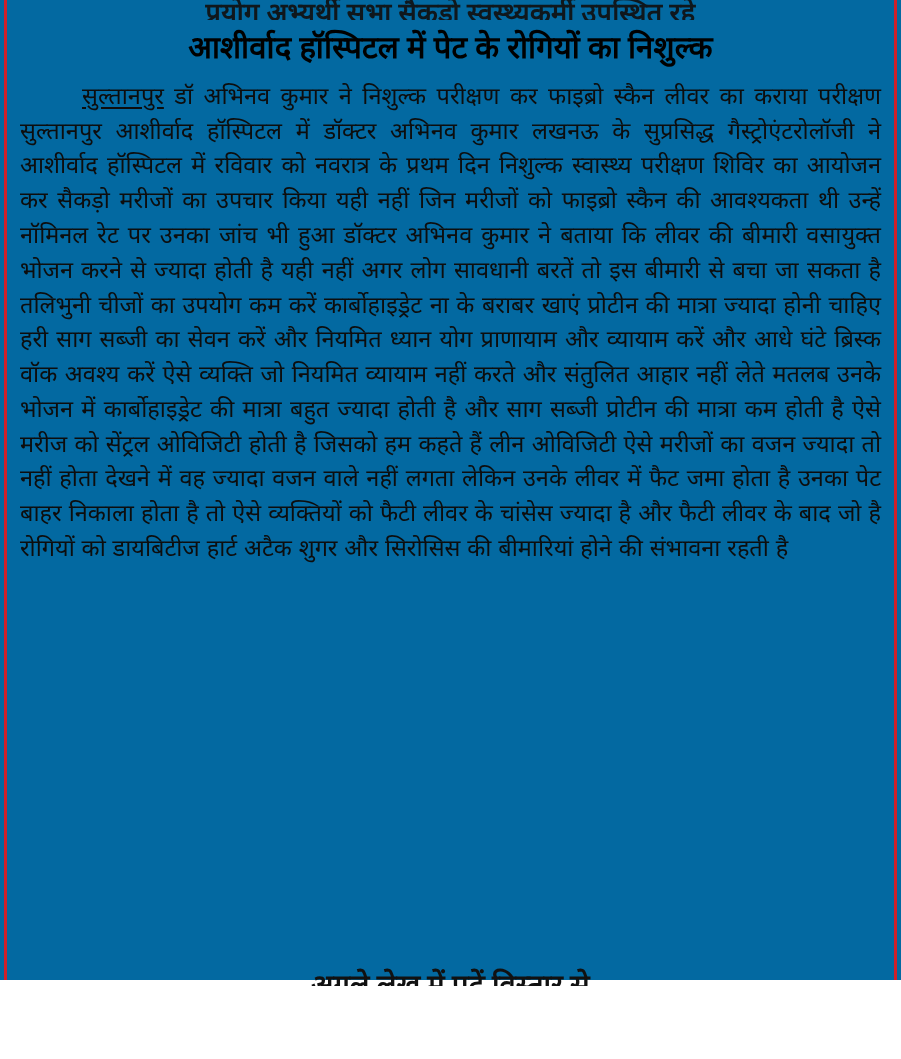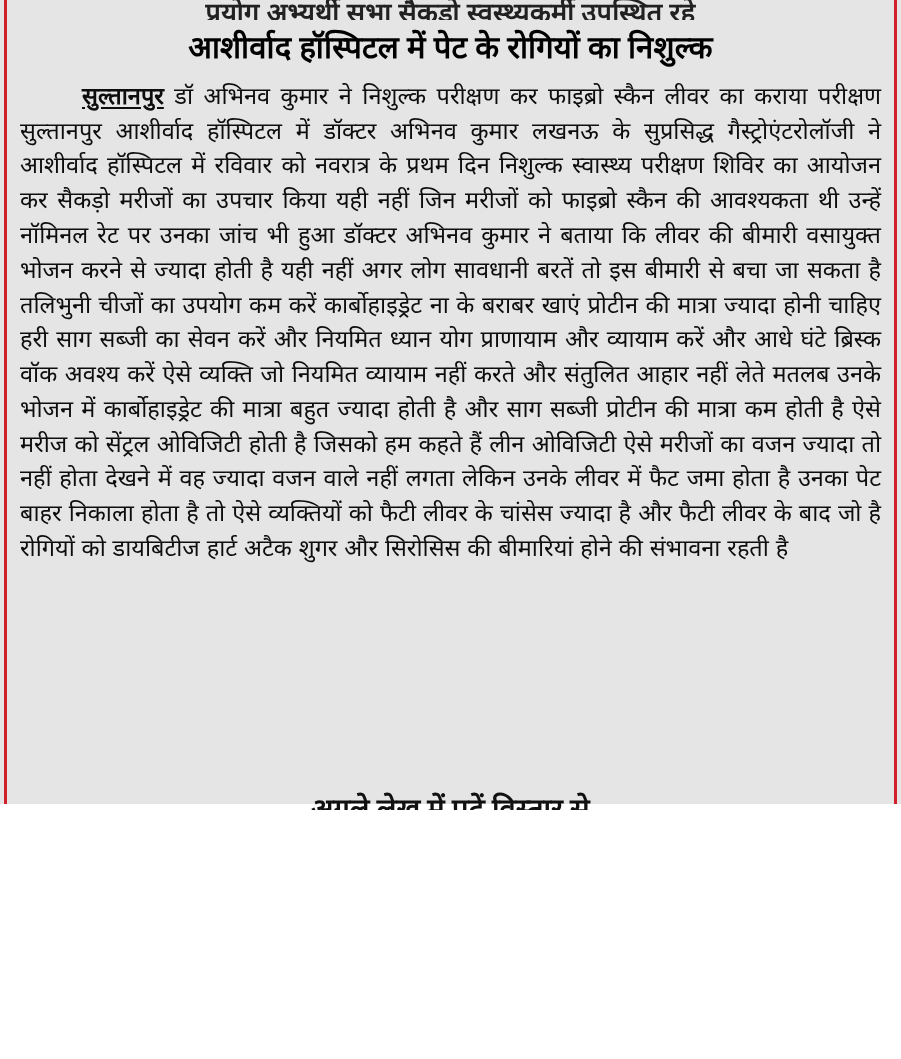--- a/index.html
+++ b/index.html
@@ -10,23 +10,23 @@
   body {
     width: 901px;
     height: 1059px;
     font-family: "Liberation Serif", "DejaVu Serif", serif;
     color: #0a0a0a;
     overflow: hidden;
   }
   .page {
     position: relative;
     width: 901px;
-    height: 804px;
+    height: 980px;
     box-sizing: border-box;
-    background: #e5e5e5;
+    background: #0369a1;
   }
   
   .rule-left, .rule-right {
     position: absolute;
     top: 0;
     bottom: 0;
     width: 3px;
     background: #d0202a;
   }
   .rule-left { left: 4px; }
@@ -67,21 +67,21 @@
   .body-text {
     font-size: 23.5px;
     line-height: 1.48;
     text-align: justify;
     text-justify: inter-word;
     margin: 0 6px 0 6px;
     color: #0d0d0d;
     word-spacing: 1px;
   }
   .dateline {
-    font-weight: bold;
+    font-weight: normal;
     text-decoration: underline;
     text-underline-offset: 3px;
   }
   .indent {
     display: inline-block;
     width: 62px;
   }
   .bottom-cut {
     position: absolute;
     left: 14px;

